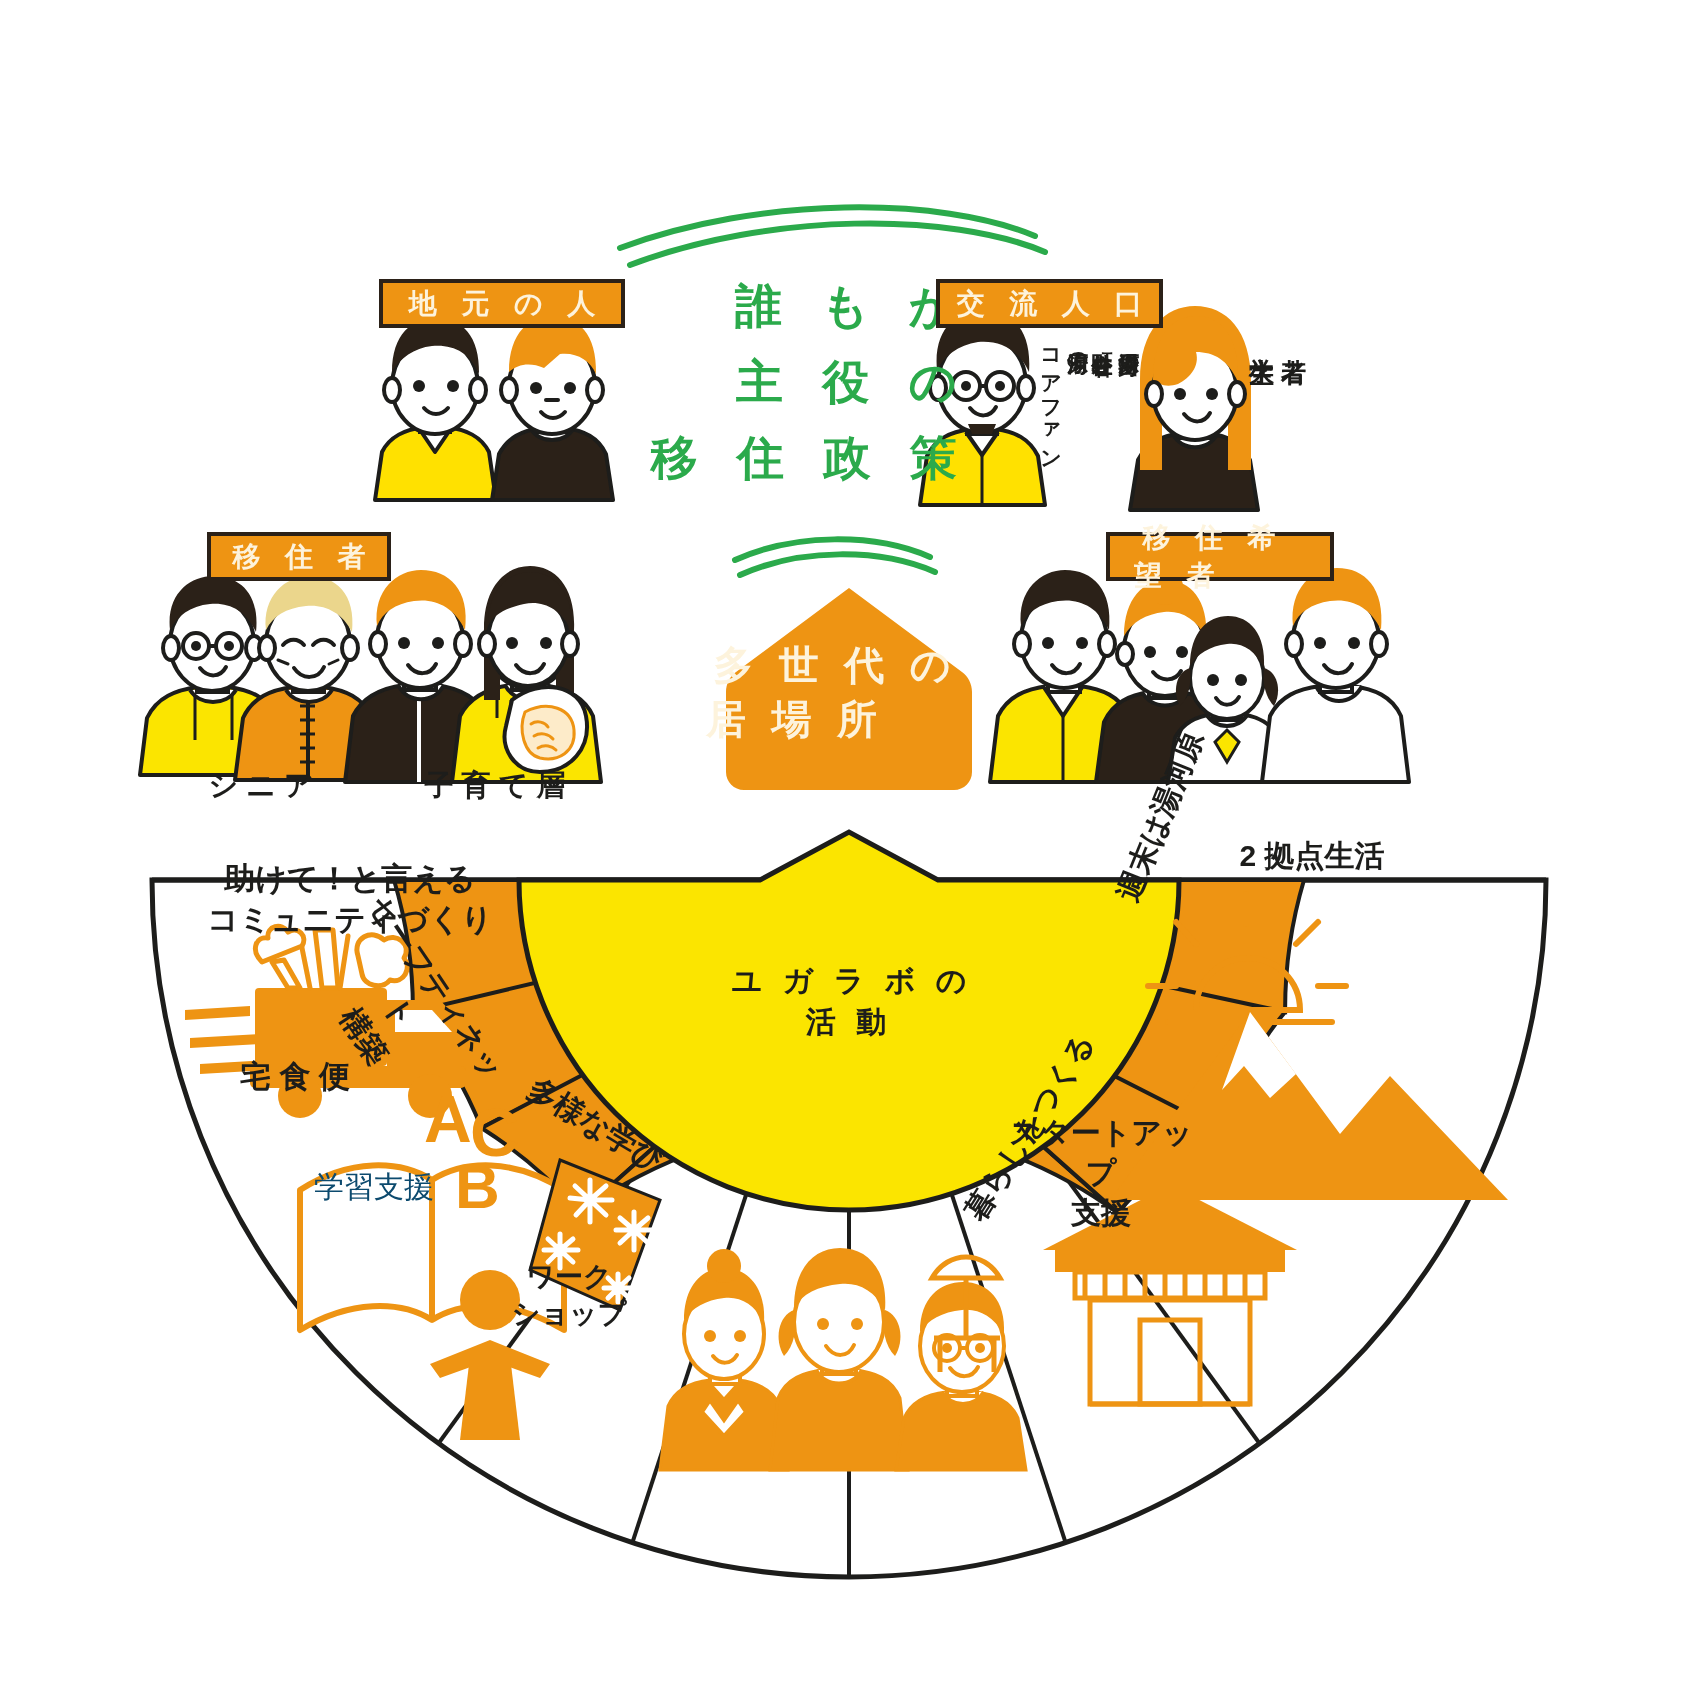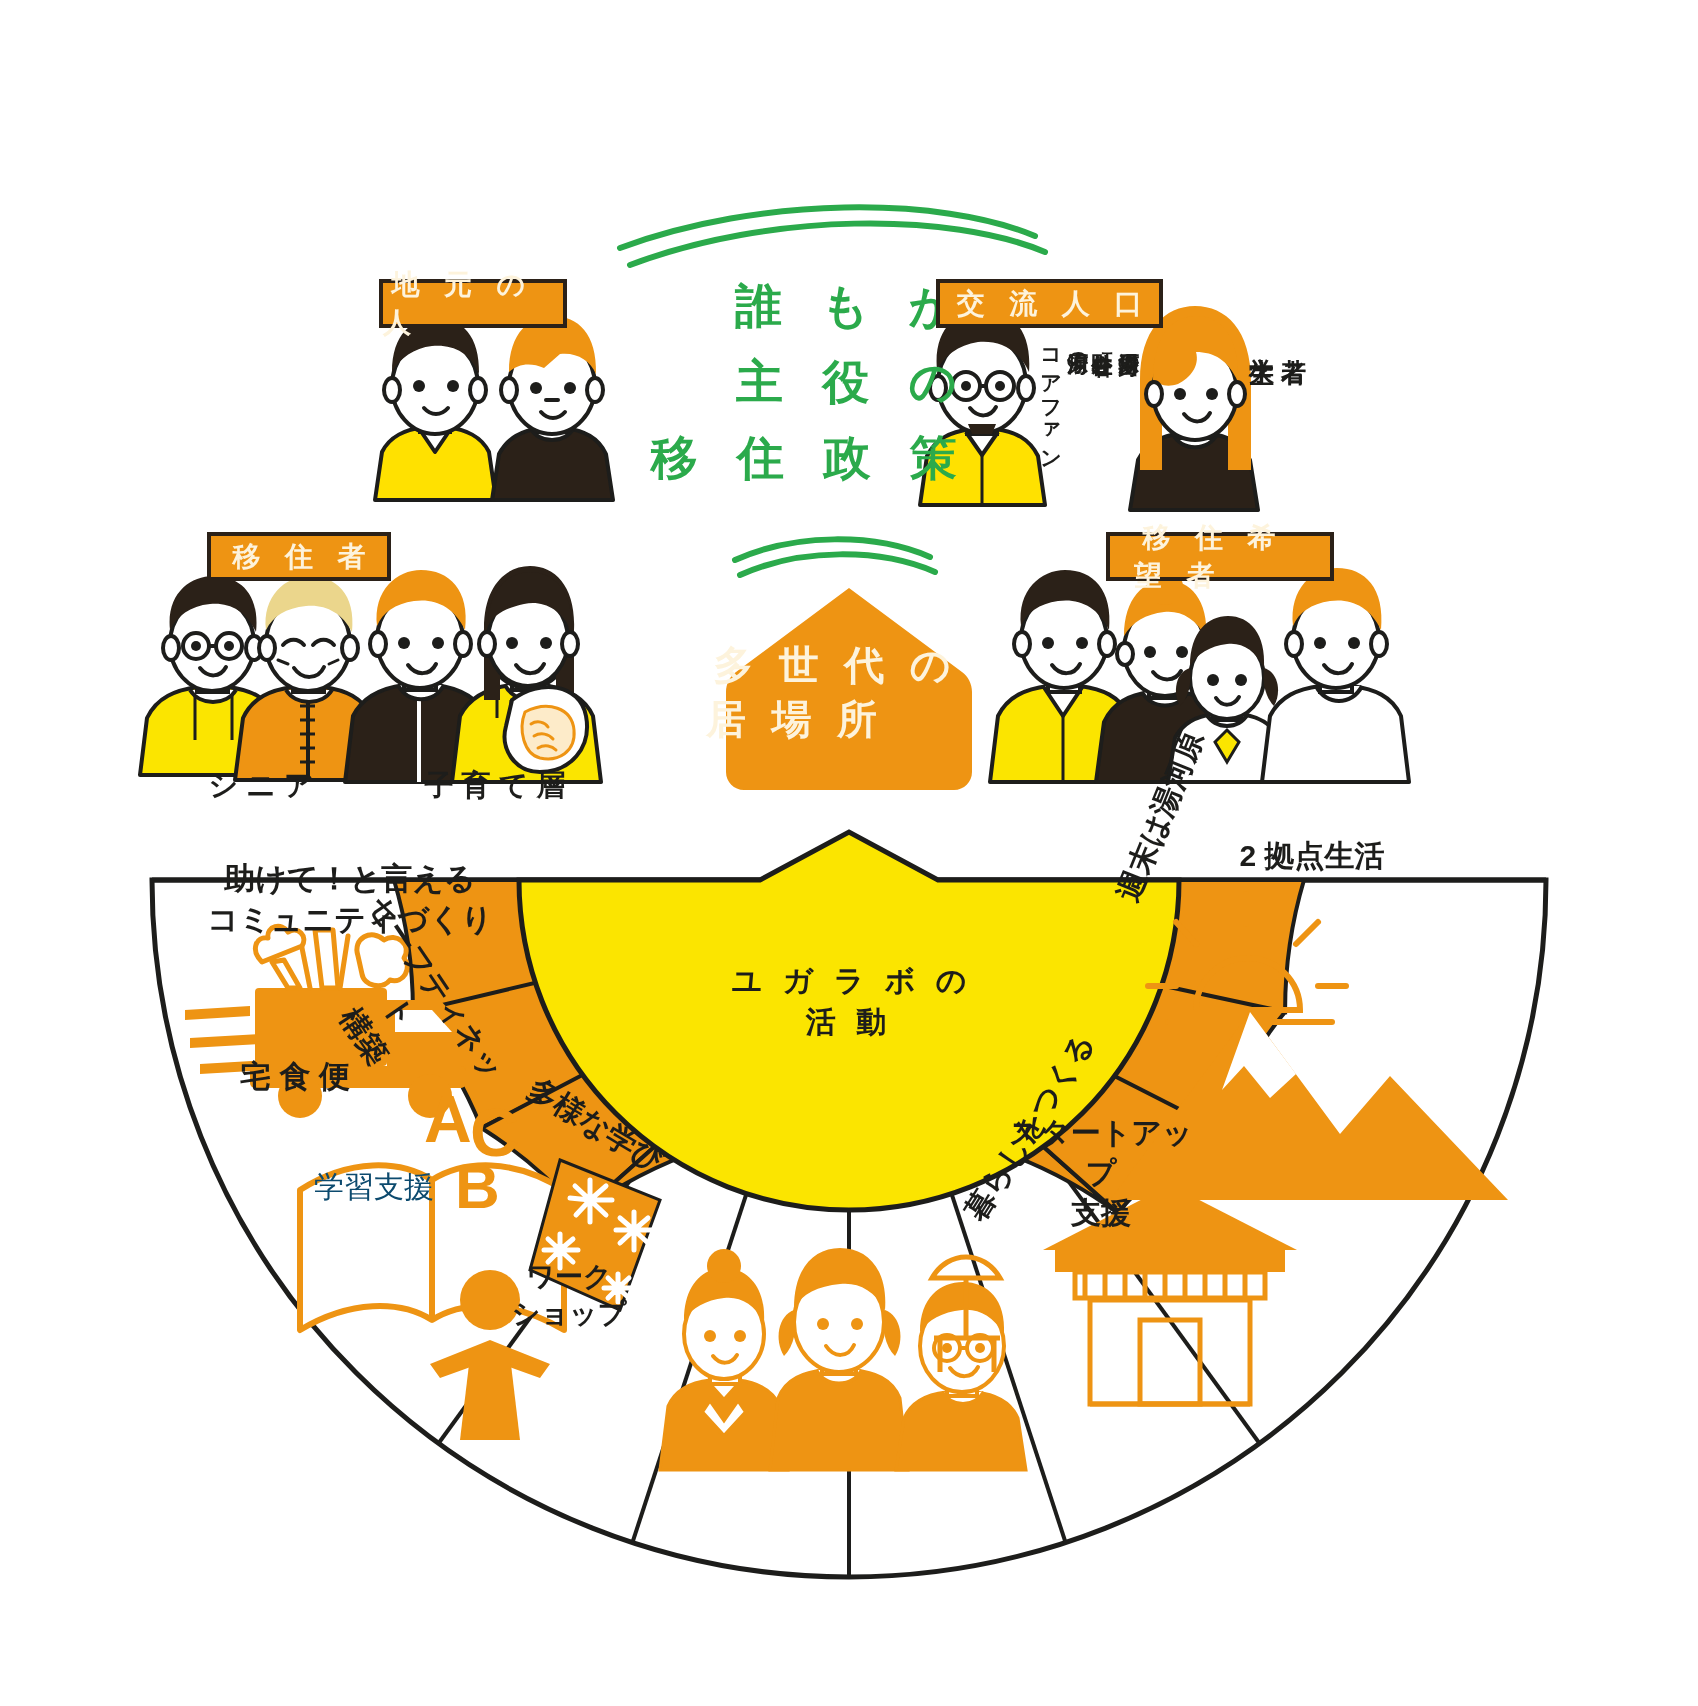--- a/index.html
+++ b/index.html
@@ -486,21 +486,21 @@
       <path d="M1110 1200 L1250 1012 L1340 1134 L1390 1076 L1508 1200 Z" fill="#EE9413"></path>
       <path d="M1250 1012 L1296 1074 L1270 1098 L1244 1066 L1222 1090 Z" fill="#fff"></path>
     </g>
 
   </svg>
 
   <div class="headline" style="left:610px;top:268px;width:360px;font-size:47px;">誰 も が
 主 役 の
 移 住 政 策</div>
 
-  <div class="tag-box" style="left:379px;top:279px;width:188px;height:49px;font-size:28px;">地 元 の 人</div>
+  <div class="tag-box" style="left:379px;top:279px;width:246px;height:49px;font-size:28px;text-align:right;">地 元 の 人</div>
   <div class="tag-box" style="left:936px;top:279px;width:227px;height:49px;font-size:28px;">交 流 人 口</div>
   <div class="tag-box" style="left:207px;top:532px;width:184px;height:49px;font-size:28px;">移 住 者</div>
   <div class="tag-box" style="left:1106px;top:532px;width:228px;height:49px;font-size:28px;padding-left:24px;">移 住 希 望 者</div>
 
   <div class="vlabel" style="left:1037px;top:336px;height:190px;font-size:21px;">湯河原の
 コアファン</div>
   <div class="vlabel" style="left:1088px;top:336px;height:190px;font-size:21px;">湯河原出身の
 町外在住者</div>
   <div class="vlabel" style="left:1246px;top:338px;height:160px;font-size:25px;">若者
 大学生</div>

